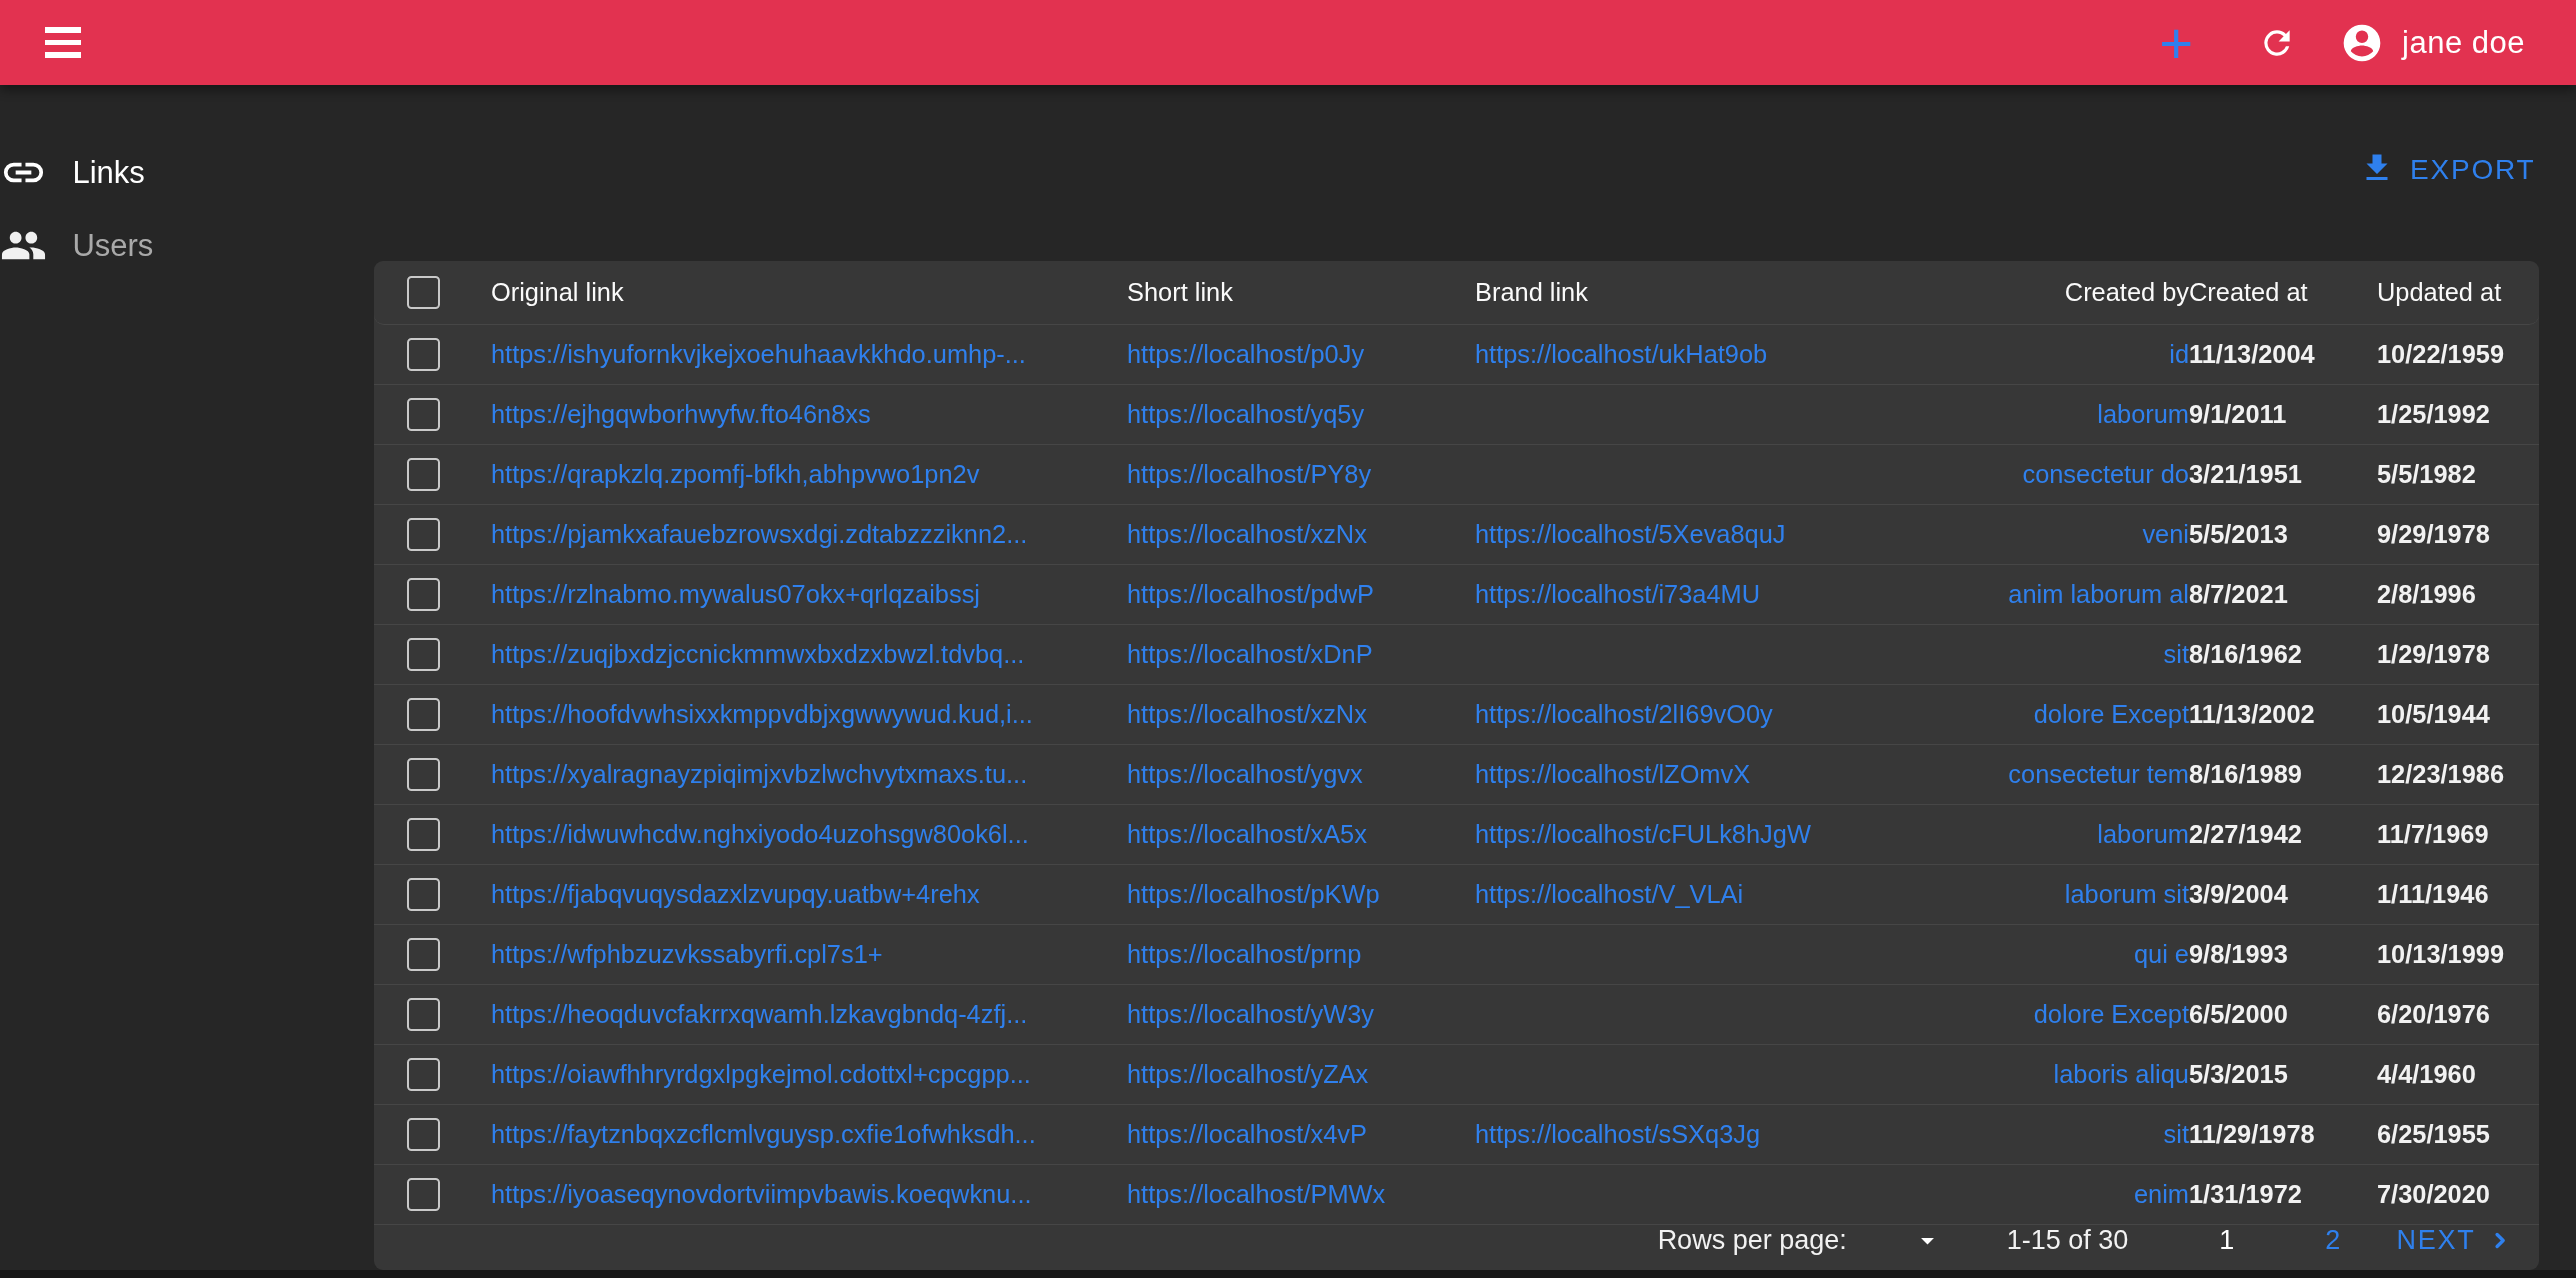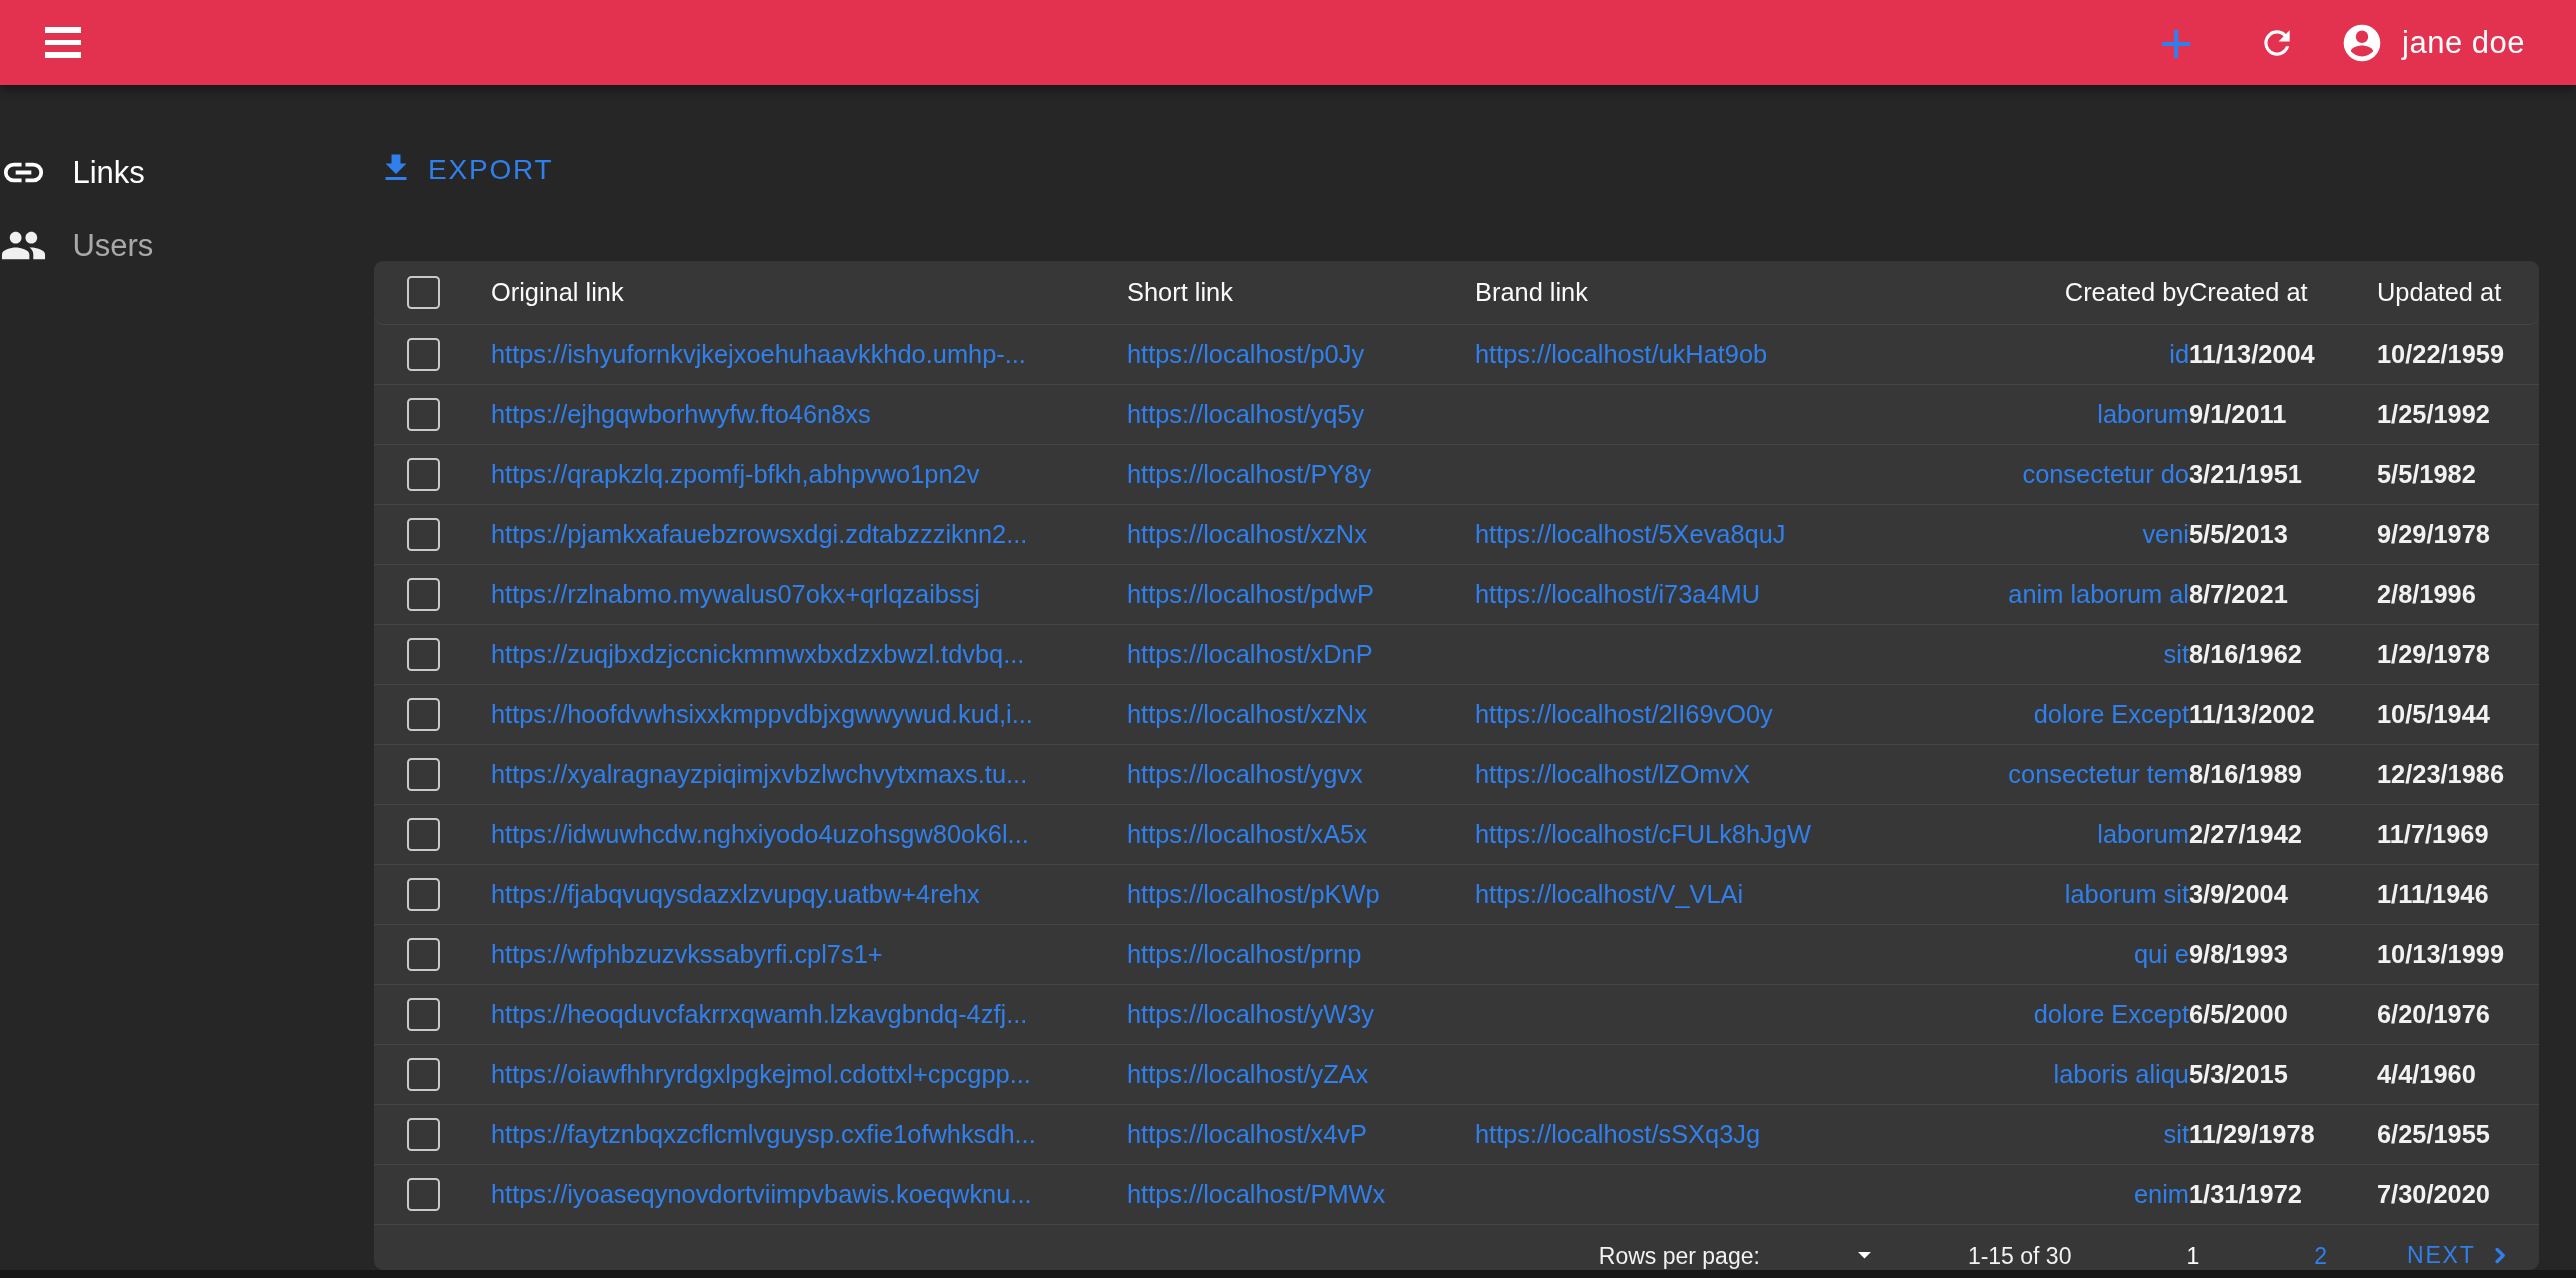--- a/index.html
+++ b/index.html
@@ -31,21 +31,21 @@
   .sidebar { position:absolute; top:136px; left:0; width:363px; }
   .side-item { display:flex; align-items:center; height:73px; cursor:pointer; }
   .side-item .side-icon { width:47px; height:47px; display:flex; align-items:center; justify-content:center; }
   .side-item .side-label { margin-left:25.4px; font-size:31px; }
   .side-item.active .side-label { color:#ffffff; }
   .side-item.inactive .side-label { color:#a9a9a9; }
 
   
   .export-row {
     position:absolute; top:145px; left:374px; width:2165px;
-    display:flex; justify-content:flex-start; align-items:center;
+    display:flex; justify-content:flex-end; align-items:center;
   }
   .export-btn { display:flex; align-items:center; gap:14.5px; cursor:pointer; padding:5.4px 3.6px; }
   .export-label { color:#2f80ed; font-size:28px; letter-spacing:1.8px; }
 
   
   .card {
     position:absolute; left:374px; top:261px; width:2165px; height:1009px;
     background:#373737; border-radius:9px;
     display:flex; flex-direction:column;
   }
@@ -64,22 +64,22 @@
   .checkbox {
     width:33px; height:33px; margin-left:33px;
     border:2.7px solid #c9c9c9; border-radius:4.5px; background:transparent;
     display:inline-block; cursor:pointer;
   }
   .link { color:#2f80ed; text-decoration:none; cursor:pointer; }
   .plain { color:#f2f2f2;font-weight:bold; }
 
   
   .pagination {
-    height:45px; display:flex; align-items:flex-end; justify-content:flex-end;
-    font-size:23px; border-bottom:none; padding-right:25.4px;gap:24px;
+    height:45px; display:flex; align-items:flex-start; justify-content:flex-end;
+    font-size:27px; border-bottom:none; padding-right:25.4px;
   }
   .rpp-label { color:#f2f2f2; }
   .rpp-select { display:flex; align-items:center; margin-left:65px; cursor:pointer; }
   .range-label { margin-left:64px; color:#f2f2f2; }
   .page-btn { margin-left:91px; cursor:pointer; }
   .page-btn.current { color:#ffffff; }
   .page-btn.other { color:#2f80ed; }
   .next-btn { margin-left:56px; display:flex; align-items:center; gap:9px; cursor:pointer; }
   .next-label { color:#2f80ed; letter-spacing:1.8px; }
 

